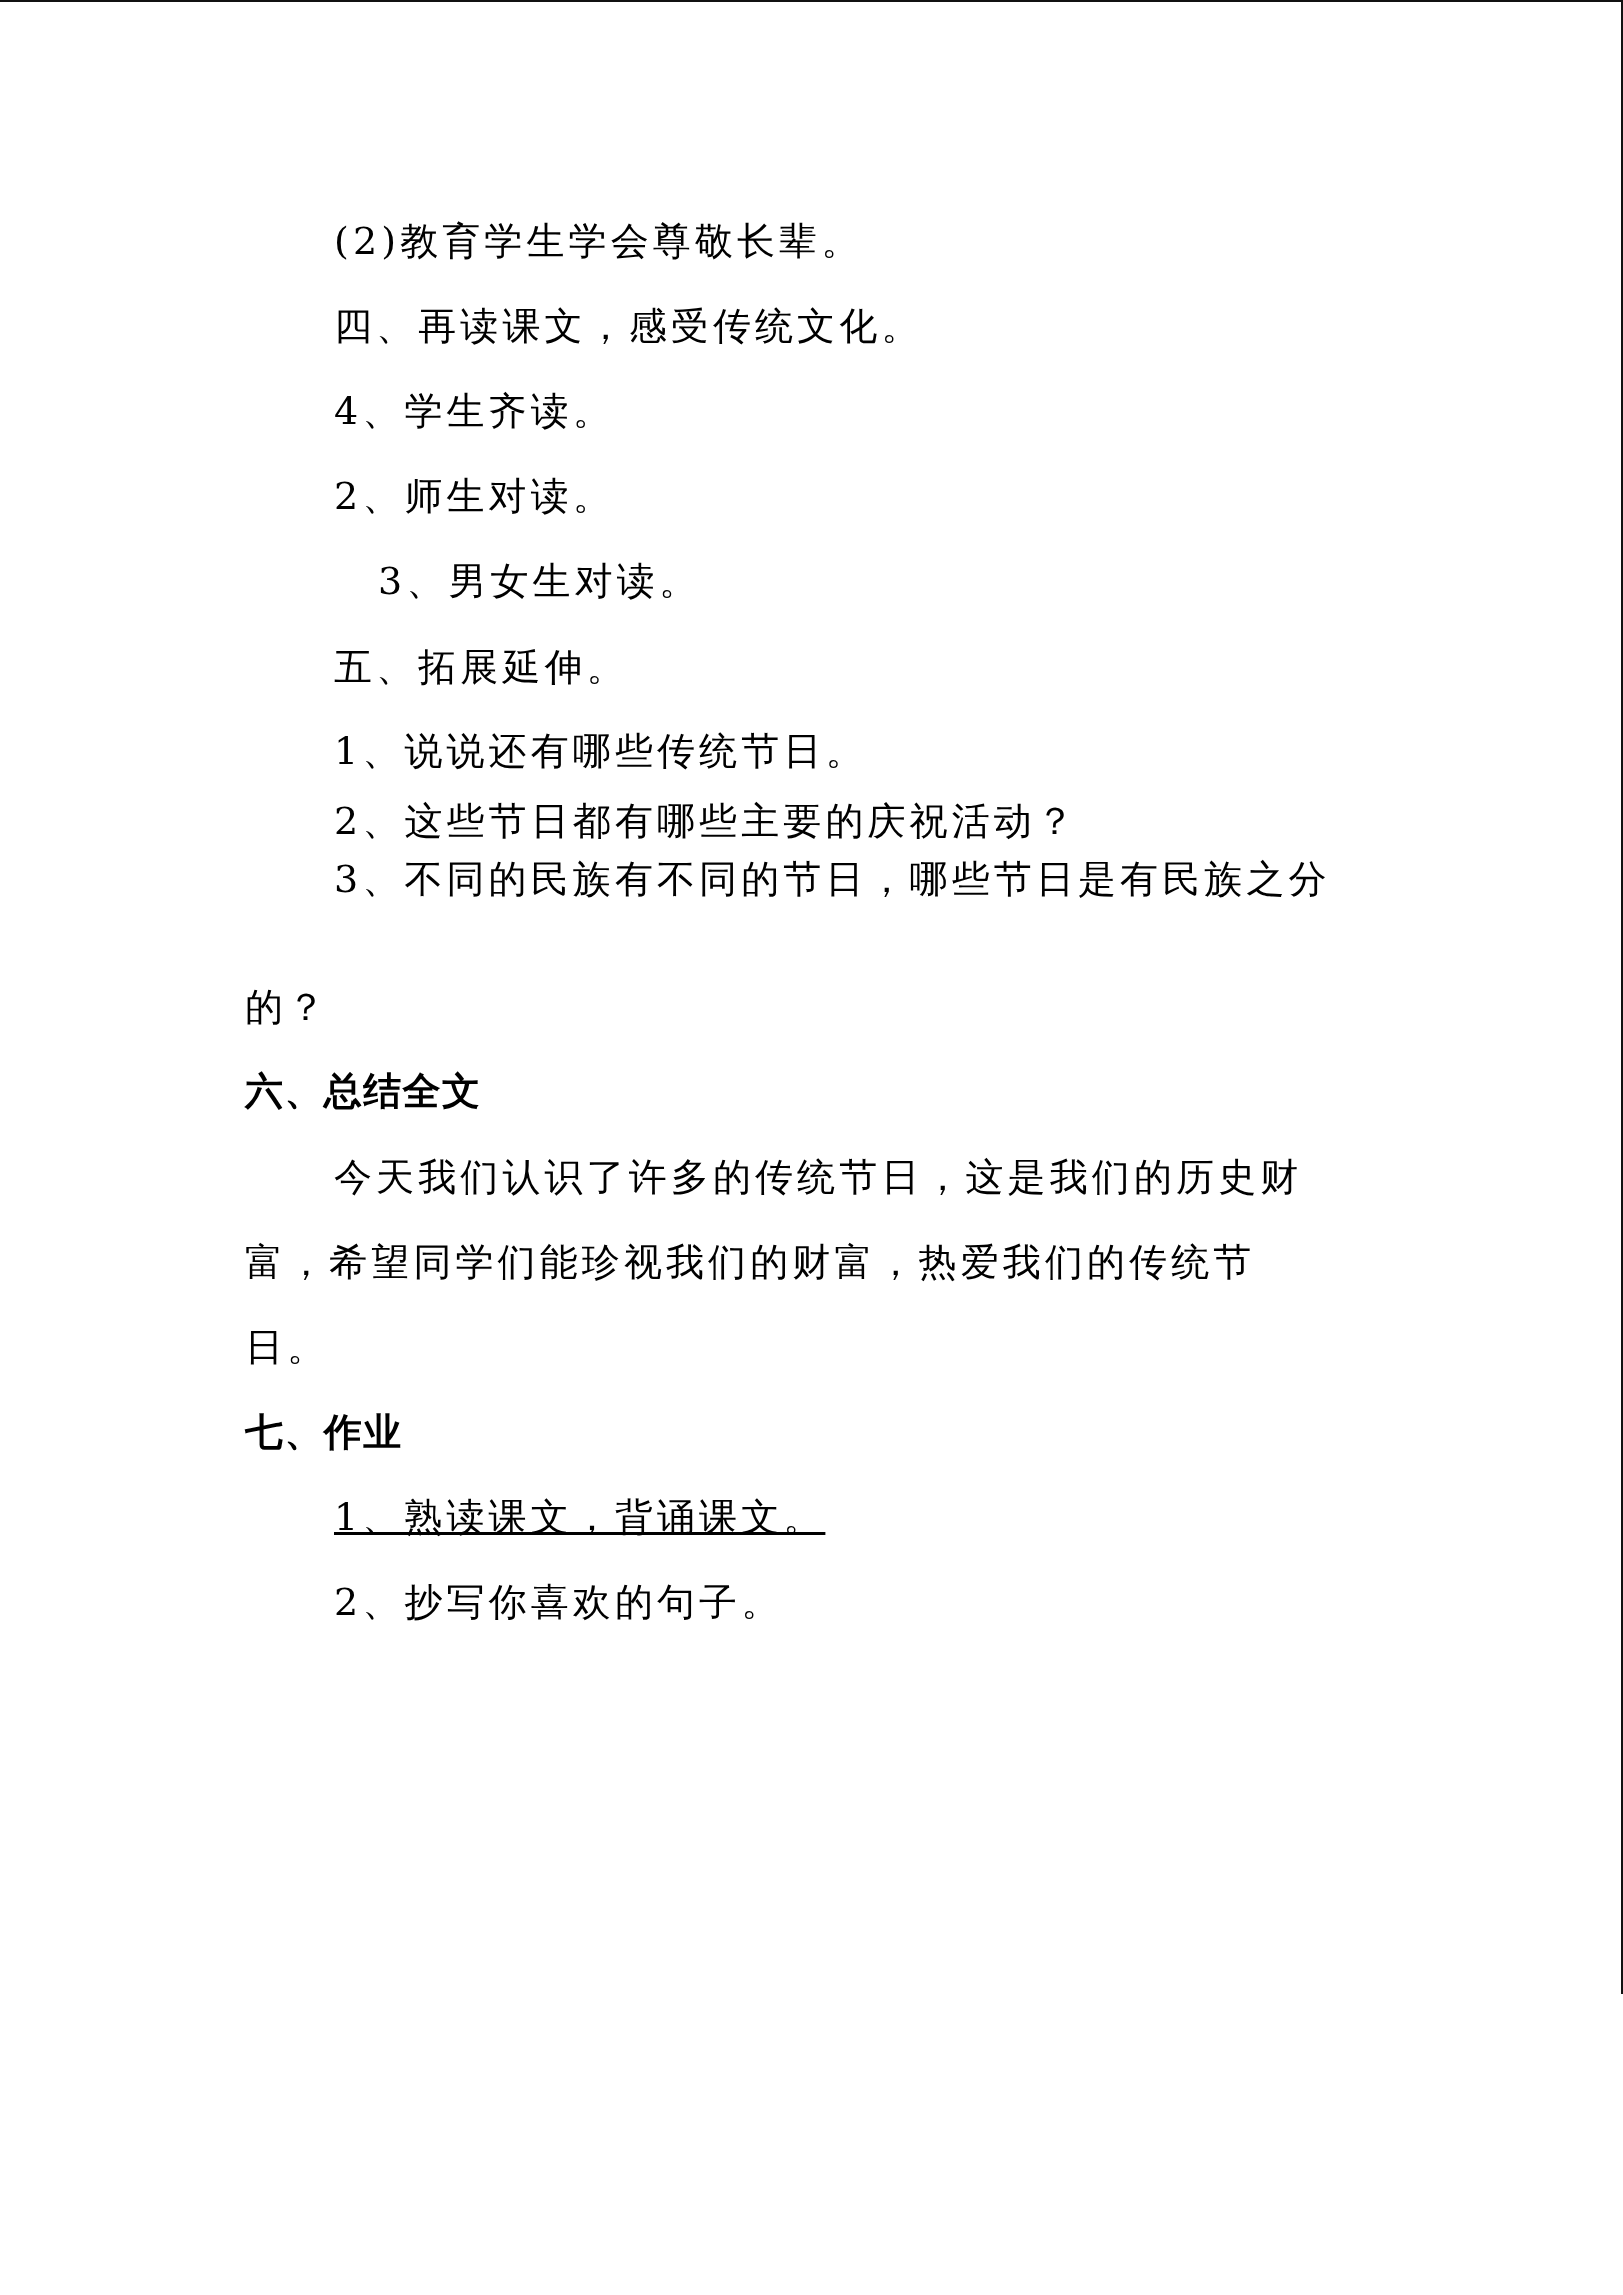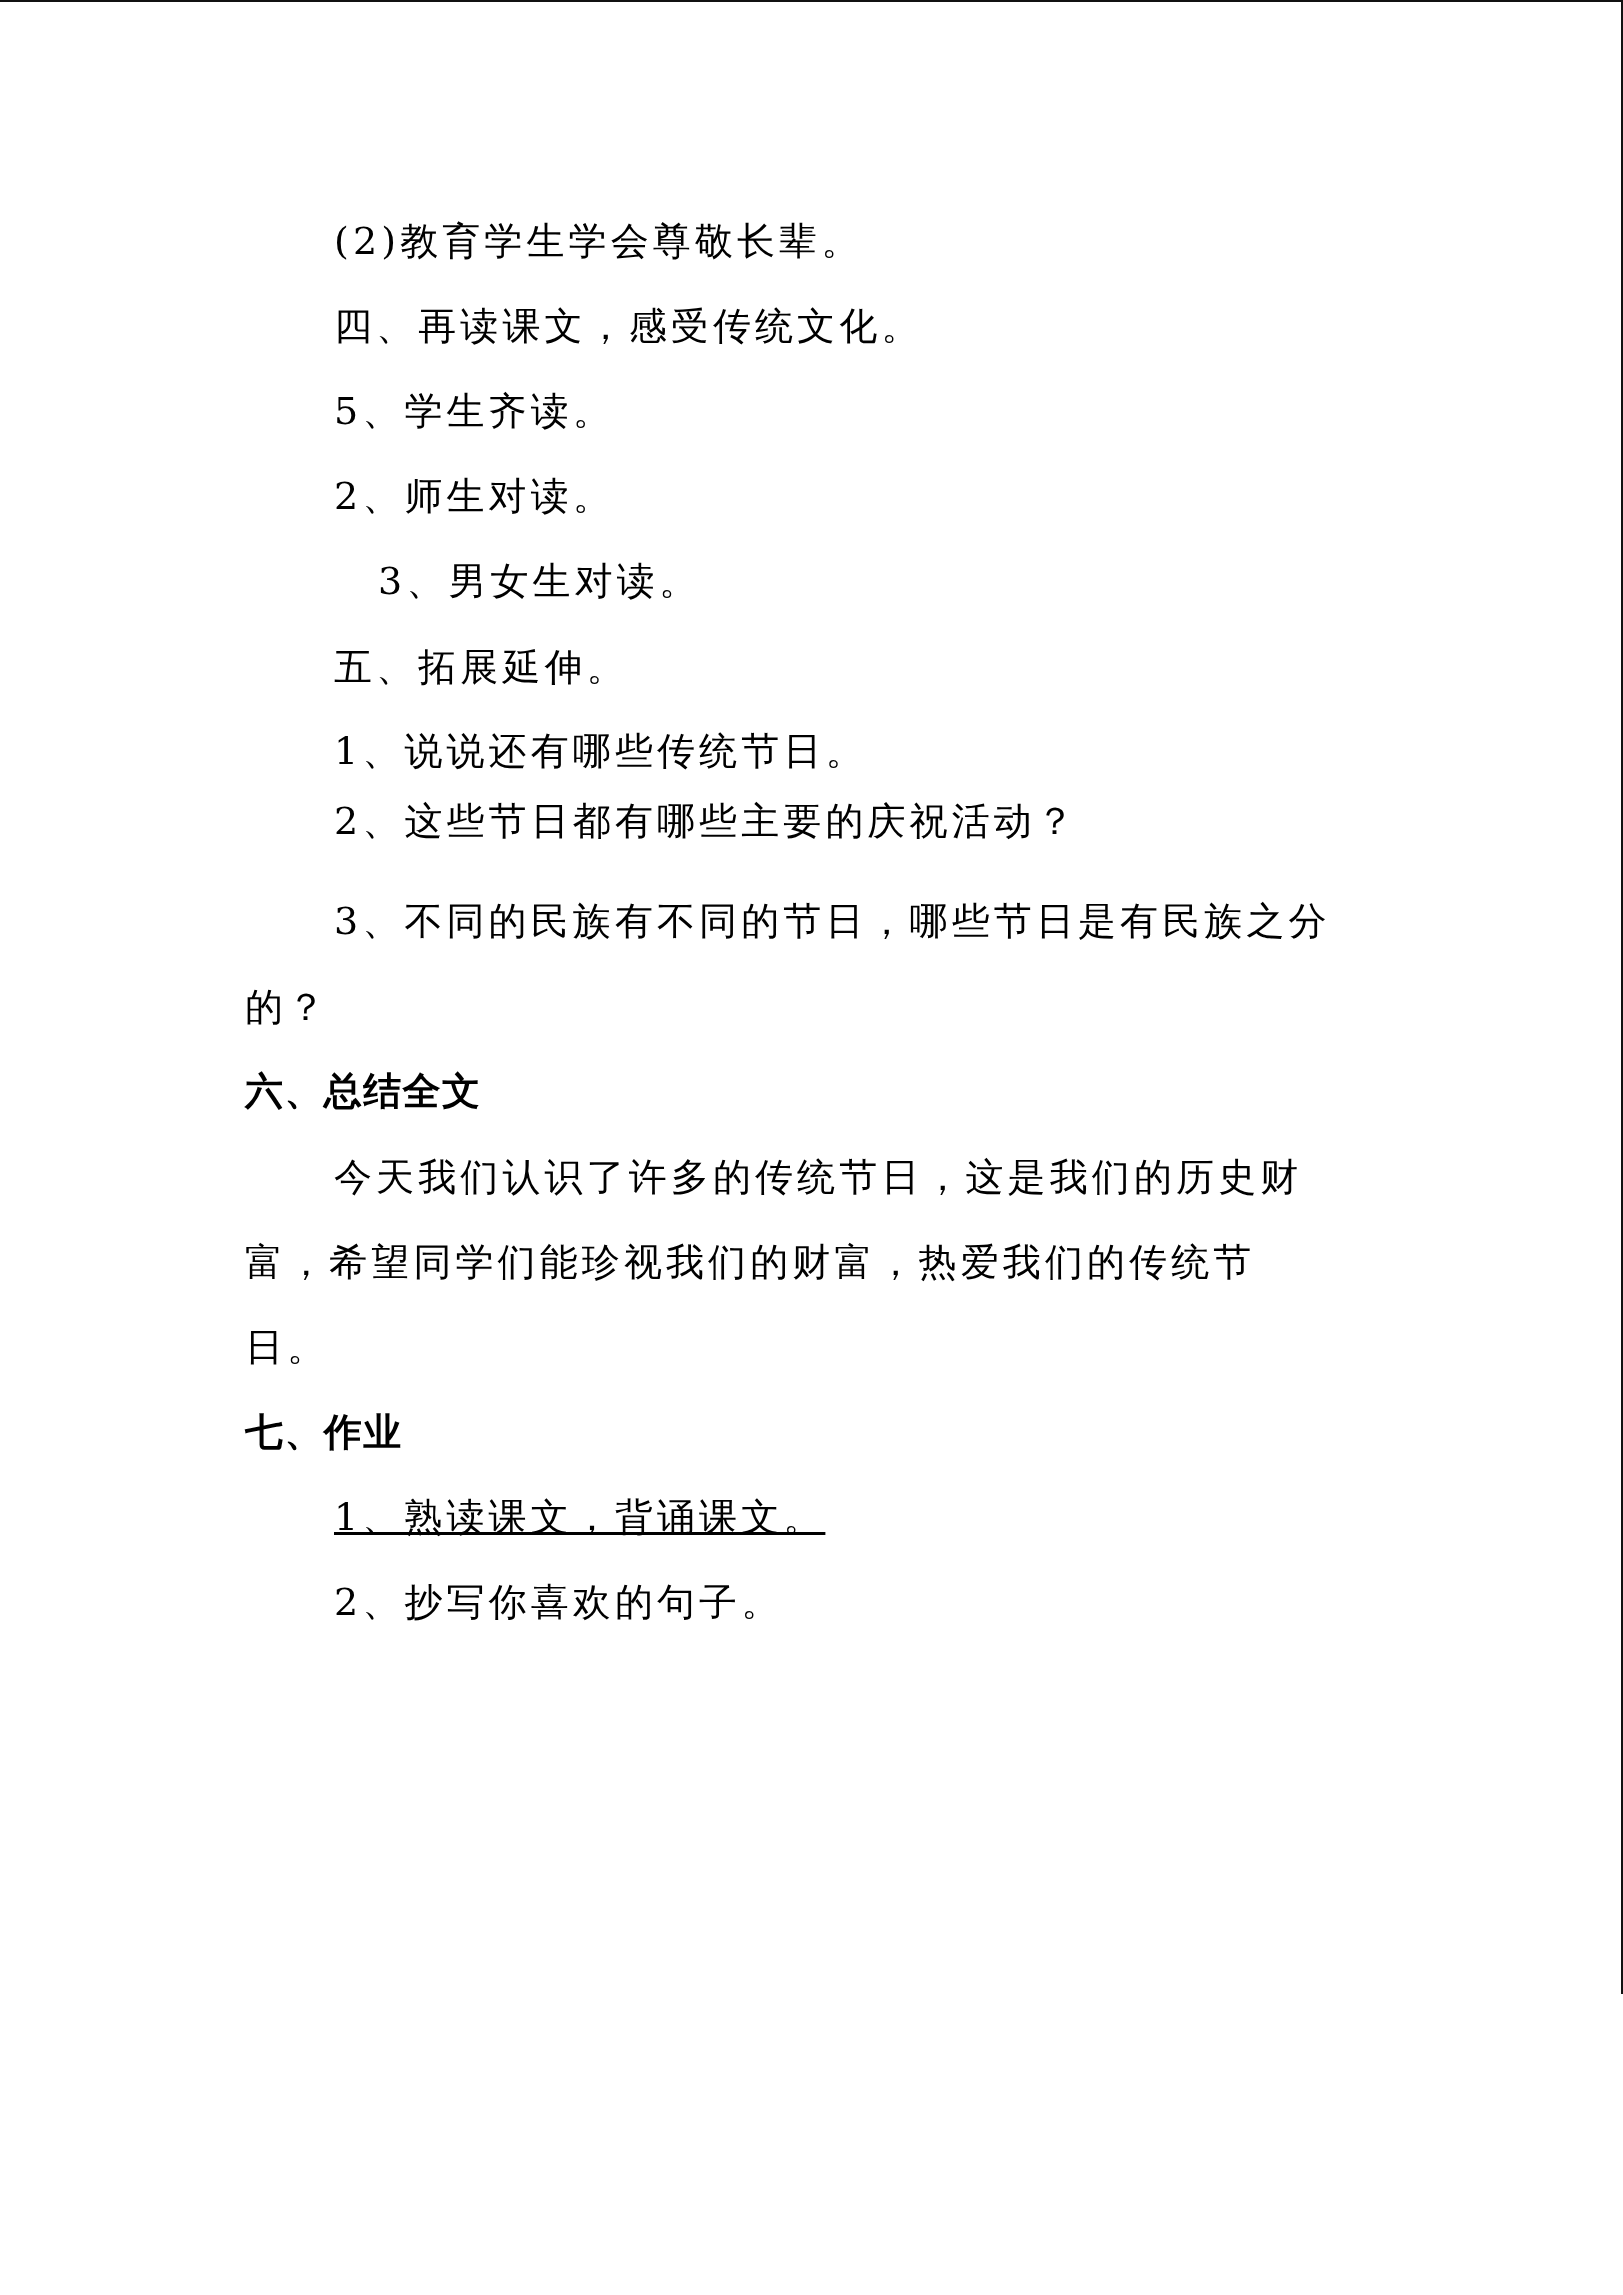--- a/index.html
+++ b/index.html
@@ -40,27 +40,27 @@
   }
   .indent { left: 334px; }
   .flush  { left: 245px; }
 </style>
 </head>
 <body>
 
 <div class="page">
   <div class="line indent" style="top:220px;">(2)教育学生学会尊敬长辈。</div>
   <div class="line indent" style="top:305px;">四、再读课文，感受传统文化。</div>
-  <div class="line indent" style="top:390px;">5、学生齐读。</div>
+  <div class="line indent" style="top:390px;">4、学生齐读。</div>
   <div class="line indent" style="top:475px;">2、师生对读。</div>
   <div class="line indent" style="top:560px;margin-left:44px;">3、男女生对读。</div>
   <div class="line indent" style="top:646px;">五、拓展延伸。</div>
   <div class="line indent" style="top:730px;">1、说说还有哪些传统节日。</div>
   <div class="line indent" style="top:800px;">2、这些节日都有哪些主要的庆祝活动？</div>
-  <div class="line indent" style="top:900px;">3、不同的民族有不同的节日，哪些节日是有民族之分</div>
+  <div class="line indent" style="top:858px;">3、不同的民族有不同的节日，哪些节日是有民族之分</div>
   <div class="line flush" style="top:986px;">的？</div>
   <div class="line flush heading" style="top:1070px;">六、总结全文</div>
   <div class="line flush" style="top:1241px;">富，希望同学们能珍视我们的财富，热爱我们的传统节</div>
   <div class="line indent" style="top:1156px;">今天我们认识了许多的传统节日，这是我们的历史财</div>
   <div class="line flush" style="top:1326px;">日。</div>
   <div class="line flush heading" style="top:1411px;">七、作业</div>
   <div class="line indent" style="top:1496px;text-decoration:underline;">1、熟读课文，背诵课文。</div>
   <div class="line indent" style="top:1581px;">2、抄写你喜欢的句子。</div>
 </div>
 

